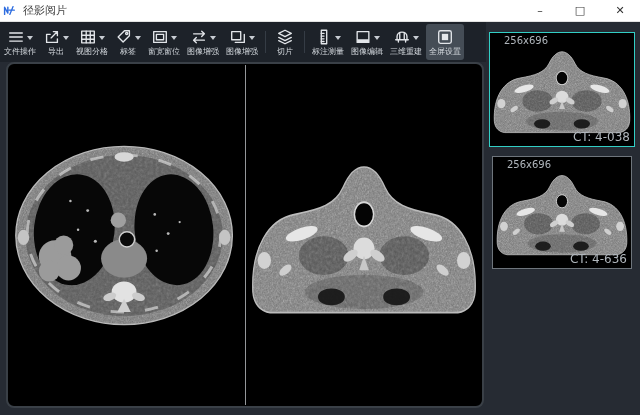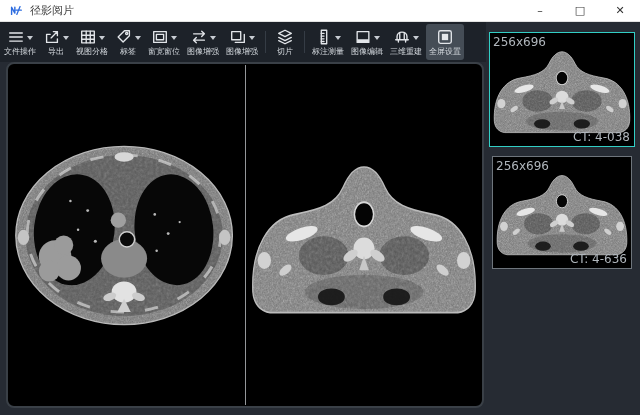--- a/index.html
+++ b/index.html
@@ -1,21 +1,21 @@
 <!DOCTYPE html>
 <html><head>
 <meta charset="utf-8">
 <style>
   *{margin:0;padding:0;box-sizing:border-box}
   html,body{width:640px;height:415px;overflow:hidden;background:#262b33;
     font-family:"DejaVu Sans","Liberation Sans",sans-serif;}
 
   
   .titlebar{position:absolute;top:0;left:0;right:0;height:22px;background:#ffffff;
-    display:flex;align-items:center;padding-left:9px;border-bottom:1px solid #e2e2e2}
+    display:flex;align-items:center;padding-left:2px;border-bottom:1px solid #e2e2e2}
   .titlebar .logo{width:13px;height:13px;margin-right:8px;flex:0 0 auto}
   .titlebar .title{font-size:11px;color:#3c3c3c}
   .win-controls{margin-left:auto;display:flex;height:100%}
   .win-btn{width:40px;height:100%;display:flex;align-items:center;justify-content:center;
     font-size:11px;color:#333;cursor:default}
 
   
   .toolbar{position:absolute;top:22px;left:0;width:486px;height:40px;background:#1d2229;
     display:flex;align-items:stretch;padding:2px 1px;gap:1px}
   .tbtn{display:flex;flex-direction:column;align-items:center;justify-content:center;
@@ -31,21 +31,21 @@
   
   .main-panel{position:absolute;left:6px;top:62px;width:478px;height:346px;background:#000;
     border:2px solid #3a4047;border-radius:8px;display:flex;overflow:hidden}
   .viewport{flex:1;position:relative;display:flex;align-items:center;justify-content:center}
   .vdivider{width:1px;background:#b9bdc1;opacity:.8;margin:1px 0}
 
   
   .sidebar{position:absolute;left:486px;top:22px;width:154px;height:393px;background:#262b33}
   .thumb{position:relative;background:#000;overflow:hidden}
   .thumb svg{position:absolute;left:2px;top:6px;width:calc(100% - 4px);height:calc(100% - 12px)}
-  .thumb .tl{position:absolute;top:2px;left:3px;font-size:12px;color:#b0b6bc;z-index:2}
+  .thumb .tl{position:absolute;top:2px;left:14px;font-size:10px;color:#b0b6bc;z-index:2}
   .thumb .br{position:absolute;bottom:2px;right:4px;font-size:12px;color:#b0b6bc;z-index:2}
   .thumb1{margin:10px 0 0 3px;width:146px;height:115px;border:1px solid #32cfc5}
   .thumb2{margin:9px 0 0 6px;width:140px;height:113px;border:1px solid #6e757c}
 
   .hidden-defs{position:absolute;width:0;height:0;overflow:hidden}
 </style>
 </head>
 <body>
 
 <svg class="hidden-defs" aria-hidden="true">

